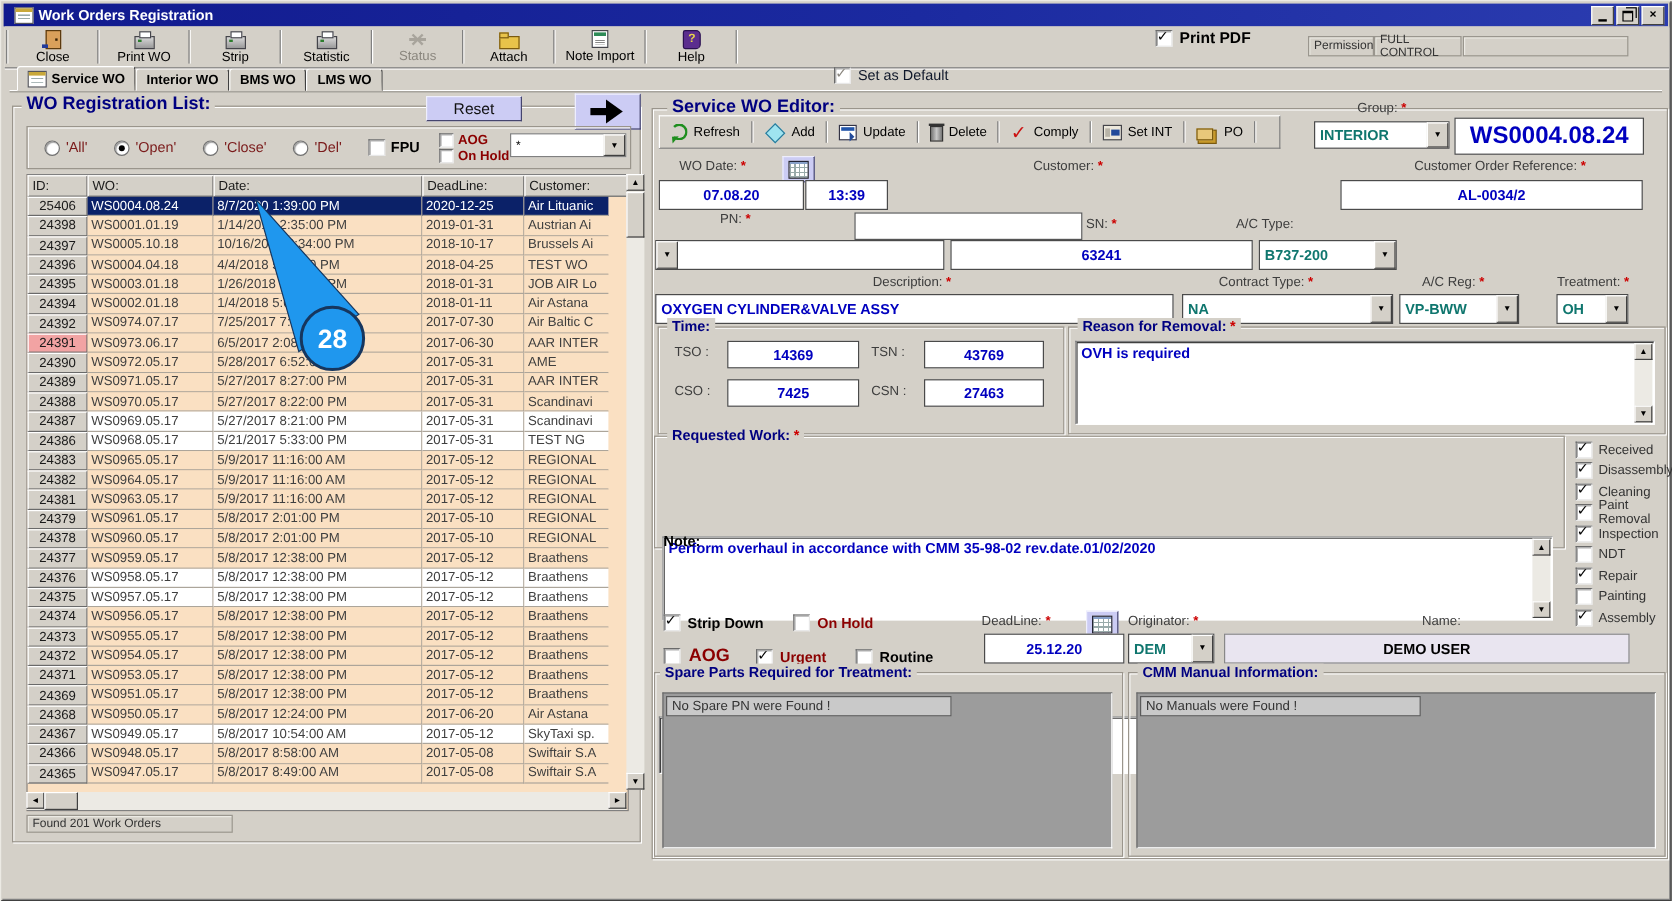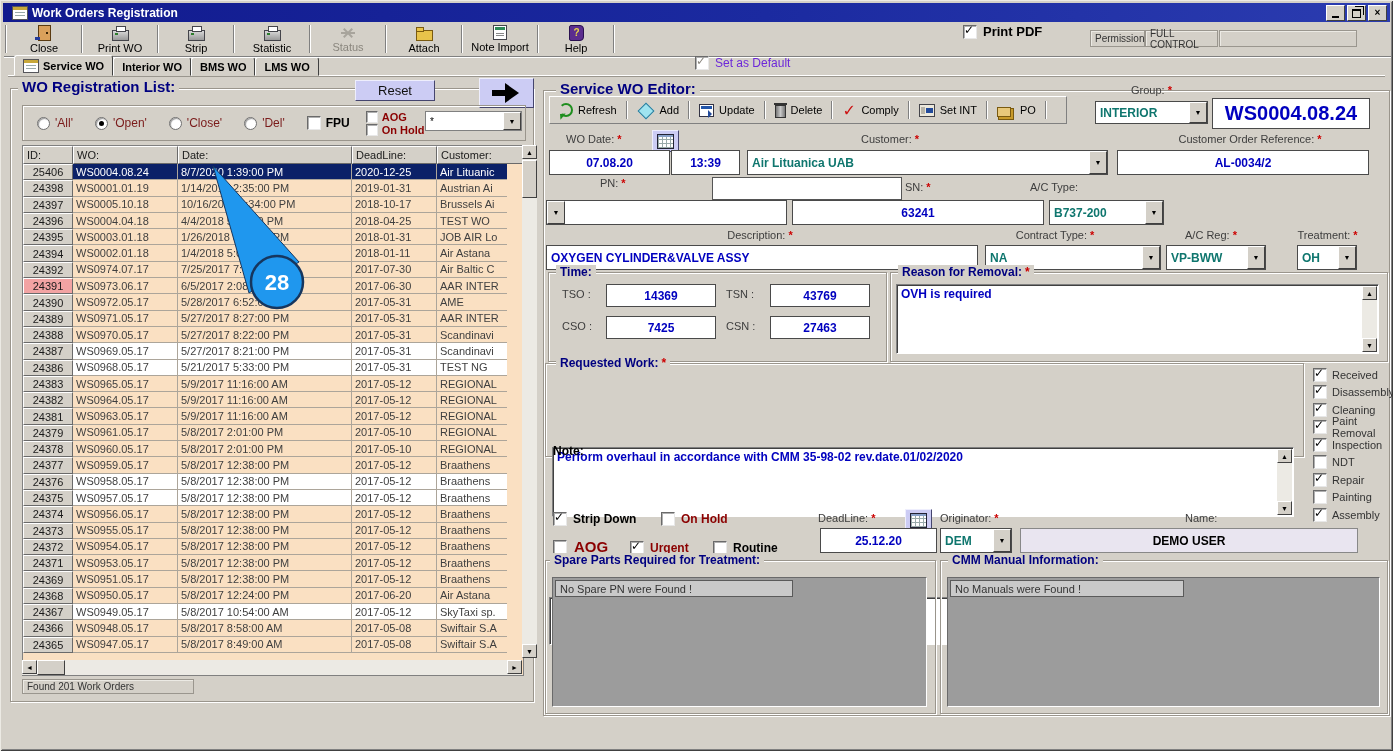--- a/index.html
+++ b/index.html
@@ -29,21 +29,21 @@
   .permbox{position:absolute;top:30px;height:17px;border:1px solid #9a968e;box-shadow:inset 1px 1px 0 #eceae4;
     font-size:10px;color:#333;display:flex;align-items:center;padding:0 4px;box-sizing:border-box;background:#D4D0C8;}
   
   .tabstrip{left:14px;top:57px;height:19px;display:flex;align-items:flex-end;}
   .tab{height:17px;padding:0 8px;display:flex;align-items:center;gap:4px;font-size:11px;font-weight:bold;color:#000;
     background:#D4D0C8;border:1px solid;border-color:#fff #404040 #D4D0C8 #fff;border-radius:3px 3px 0 0;}
   .tab.active{height:19px;z-index:2;}
   .tab .tab-ic{display:none;}
   .tab.active .tab-ic{display:inline-block;}
   .tabline{left:8px;top:75px;width:1377px;height:0;border-top:1px solid #fff;border-bottom:1px solid #9a968e;}
-  .setdefault{left:695px;top:56px;display:flex;gap:6px;font-size:12px;color:#6d28d9;}
+  .setdefault{left:695px;top:56px;display:flex;gap:6px;font-size:12px;color:#0f172a;}
   
   .grp{border:1px solid #9a958c;box-shadow:inset 1px 1px 0 #fff,1px 1px 0 #fff;}
   .legend{position:absolute;background:#D4D0C8;padding:0 4px;font-weight:bold;color:#000080;white-space:nowrap;}
   .legend.big{font-size:15px;}
   .legend.small{font-size:12px;}
   .req{color:#CC0000;font-weight:bold;margin-left:3px;}
   
   .btn-lav{background:#CCCCF4;border:1px solid;border-color:#EEEEFd #45456e #45456e #EEEEFd;
     display:flex;align-items:center;justify-content:center;font-size:13px;color:#111;}
   .cb{width:12px;height:12px;background:#fff;border:1px solid;border-color:#6a6a6a #e8e8e8 #e8e8e8 #6a6a6a;
@@ -638,24 +638,20 @@
   <div class="abs lbl center" style="left:790px;top:133px;width:200px;">
     <span>Customer:</span>
       <span class="req">*</span>
   </div>
   <div class="abs lbl center" style="left:1130px;top:133px;width:240px;">
     <span>Customer Order Reference:</span>
       <span class="req">*</span>
   </div>
   <div class="abs field" style="left:549px;top:150px;width:121px;height:25px;">07.08.20</div>
   <div class="abs field" style="left:671px;top:150px;width:69px;height:25px;">13:39</div>
-  <div class="abs dd" style="left:747px;top:150px;width:361px;height:25px;">
-    <span class="val">Air Lituanica UAB</span>
-    <span class="ddbtn">▼</span>
-  </div>
   <div class="abs field" style="left:1117px;top:150px;width:252px;height:25px;">AL-0034/2</div>
 
   <div class="abs lbl" style="left:600px;top:177px;">
     <span>PN:</span>
       <span class="req">*</span>
   </div>
   <div class="abs" style="left:712px;top:177px;width:188px;height:21px;background:#fff;border:1px solid #555;"></div>
   <div class="abs lbl" style="left:905px;top:181px;">
     <span>SN:</span>
       <span class="req">*</span>

